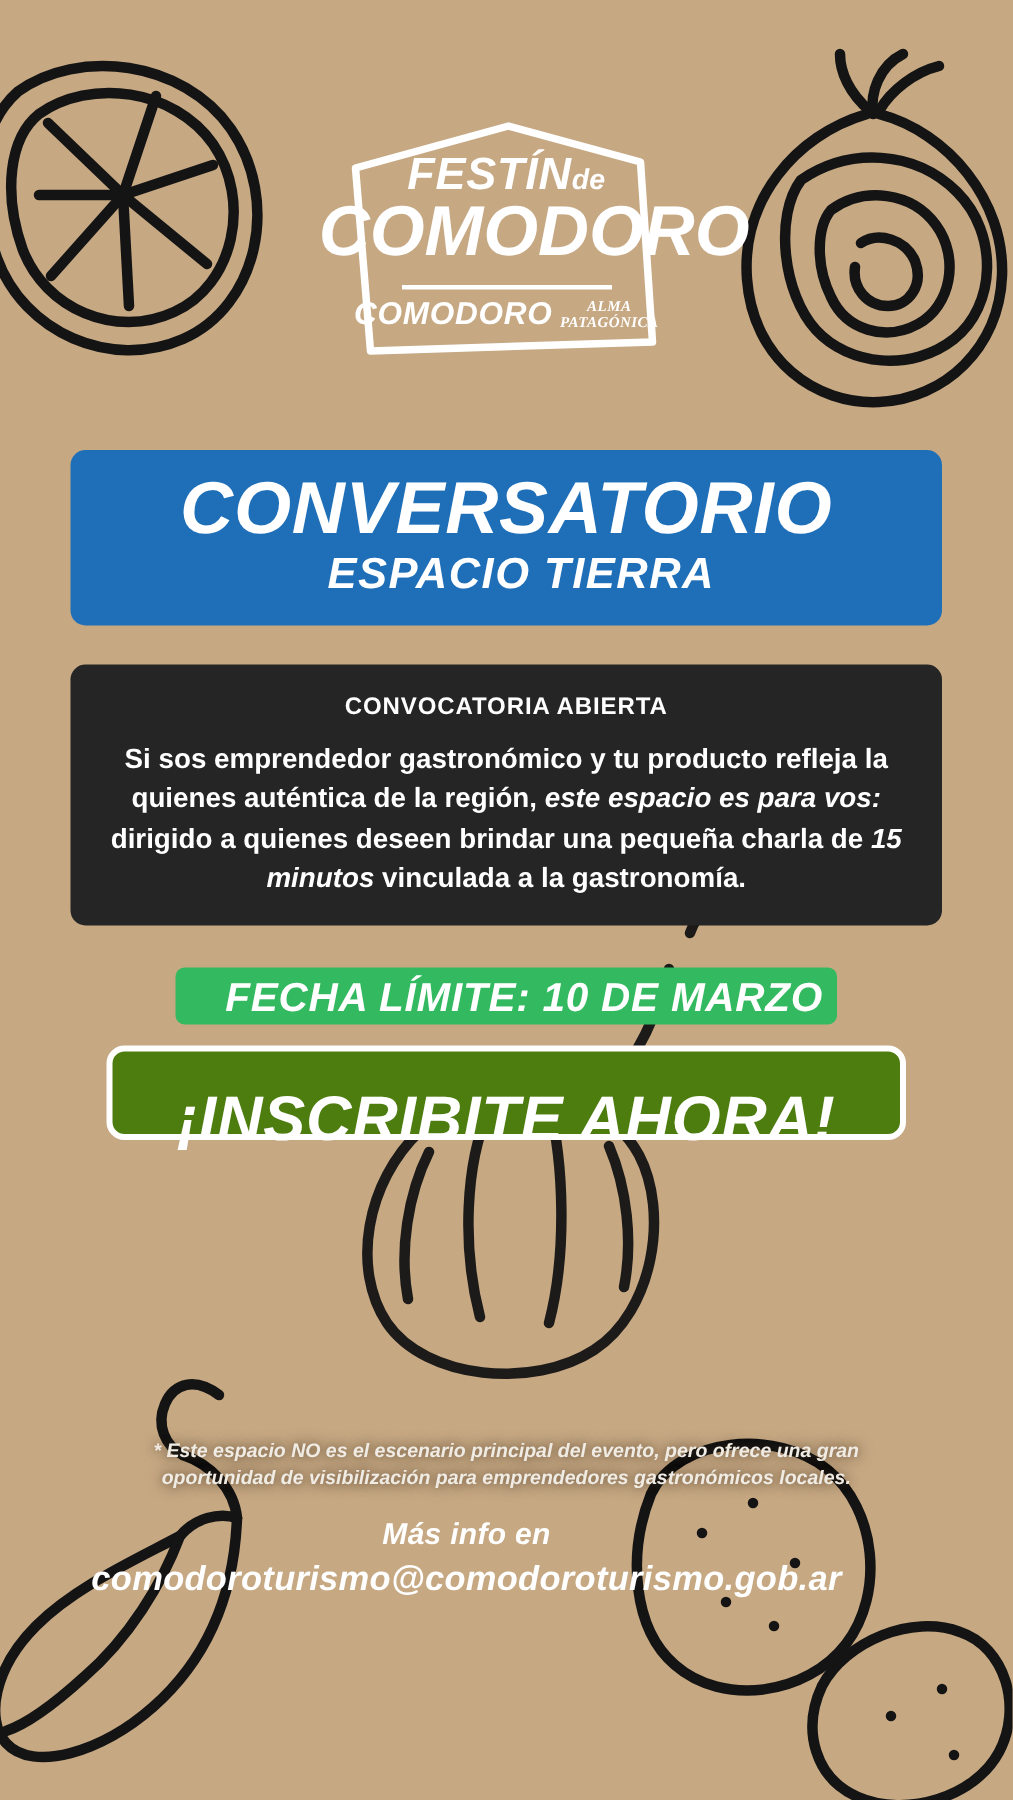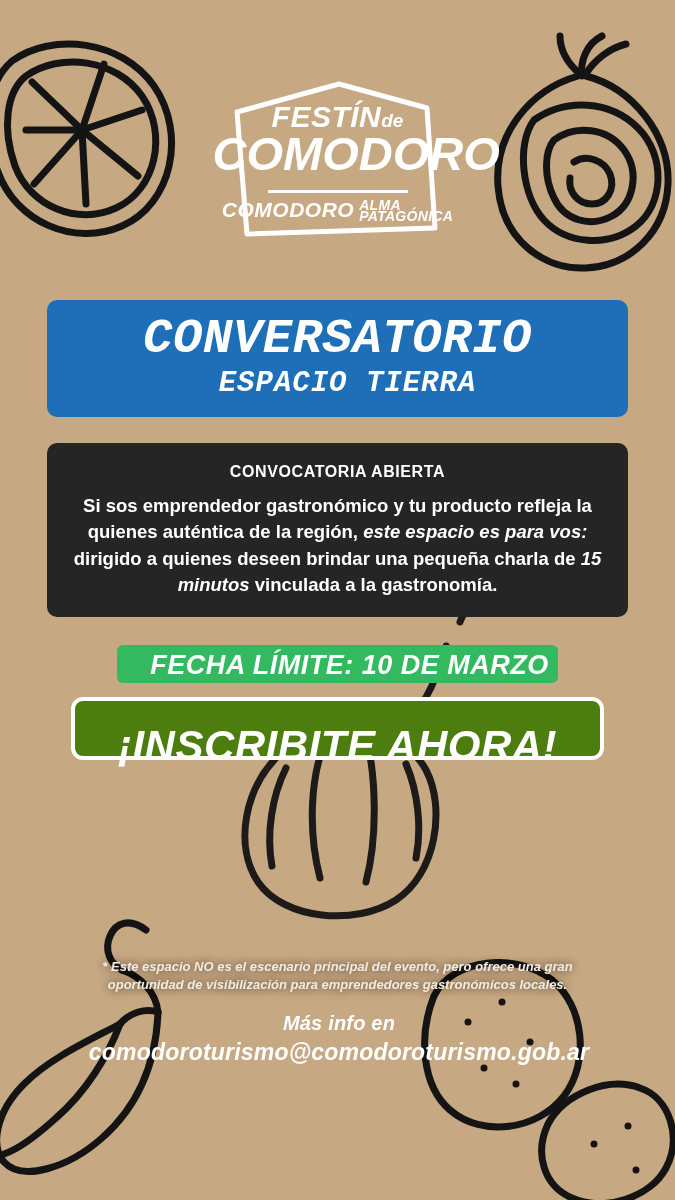--- a/index.html
+++ b/index.html
@@ -107,40 +107,40 @@
     color: #ffffff;
     font-weight: bold;
     font-style: italic;
     font-size: 21px;
     letter-spacing: 0.5px;
     white-space: nowrap;
   }
   .logo-bottom .alma {
     display: inline-block;
     vertical-align: middle;
-    font-size: 14px;
+    font-size: 10px;
     line-height: 11px;
-    text-align: left;
+    text-align: center;
     margin-left: 5px;
     letter-spacing: 0.3px;
+    font-family: Liberation Serif, serif;
   }
 
   
   .blue-bar {
     position: absolute;
     top: 300px;
     left: 47px;
     width: 581px;
     height: 117px;
     background: #1e6fb8;
     border-radius: 10px;
     text-align: center;
     box-sizing: border-box;
     padding-top: 14px;
-    font-family: Liberation Mono, monospace;
   }
   .blue-title {
     color: #ffffff;
     font-size: 49px;
     font-weight: bold;
     font-style: italic;
     letter-spacing: 0.5px;
     line-height: 1.05;
   }
   .blue-sub {
@@ -242,21 +242,20 @@
     text-shadow: 0 0 6px rgba(60,45,30,0.55), 0 0 12px rgba(60,45,30,0.4);
   }
 
   
   .contact {
     position: absolute;
     top: 1012px;
     left: 0;
     width: 622px;
     text-align: center;
-    margin-left: 28px;
   }
   .contact-label {
     color: #ffffff;
     font-size: 20px;
     font-weight: bold;
     font-style: italic;
     letter-spacing: 0.2px;
   }
   .contact-email {
     color: #ffffff;

